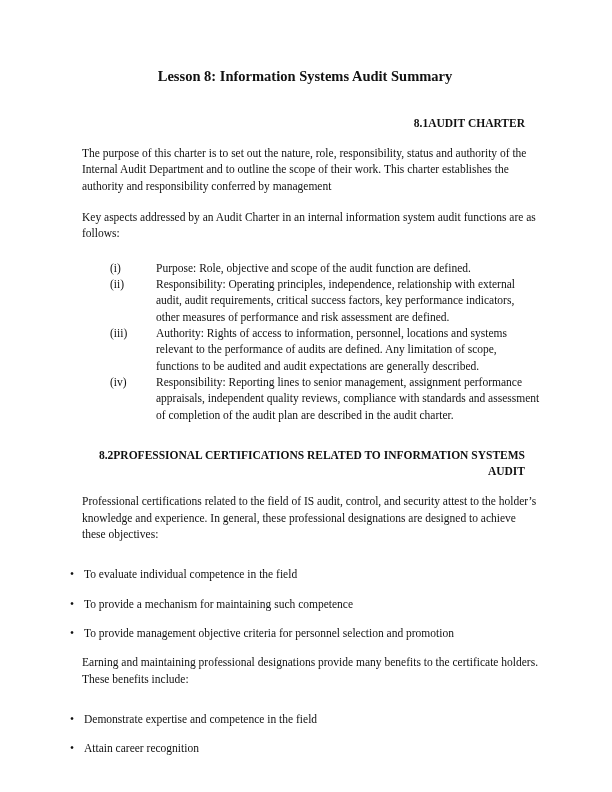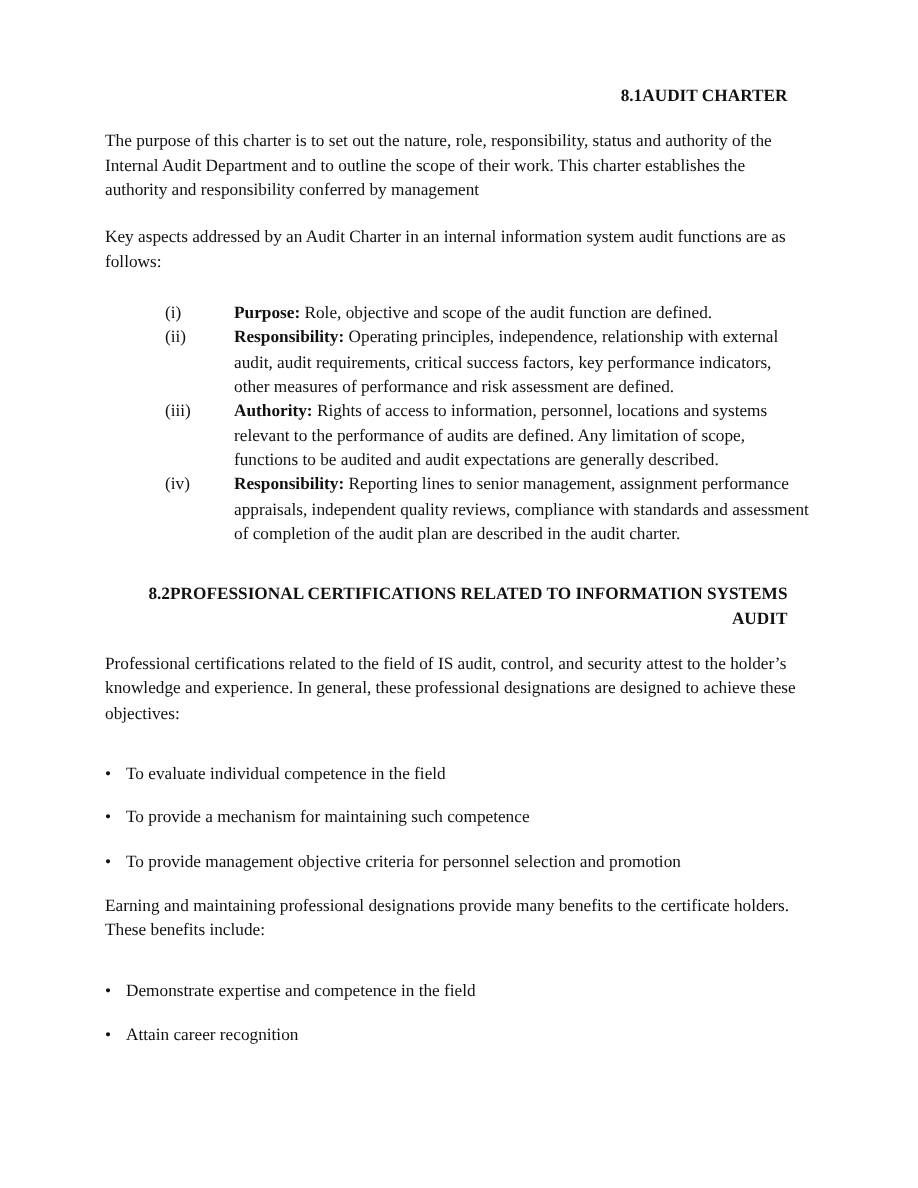--- a/index.html
+++ b/index.html
@@ -35,21 +35,21 @@
     text-align: right;
   }
   .heading .hnum {
     display: inline-block;
     min-width: 40px;
   }
   .heading-2 {
     margin-top: 24px;
   }
   p.para {
-    margin: 0 0 15px 0;
+    margin: 0 0 15px 12px;
   }
   .rlist {
     margin: 18px 0 14px 40px;
   }
   .ritem {
     display: flex;
     margin: 0;
   }
   .rmark {
     flex: 0 0 46px;
@@ -66,27 +66,28 @@
   }
   .bmark {
     flex: 0 0 14px;
   }
   .btext {
     flex: 1;
   }
   .para-gap {
     margin-top: 36px;
   }
-  b { font-weight: bold; }
+  b { font-weight: normal; }
 </style>
 </head>
 <body>
 
 <div class="page">
 
+  <h1 class="title">Lesson 8: Information Systems Audit Summary</h1>
 
   <div class="section">
     <h2 class="heading"><span class="hnum">8.1</span><span>AUDIT CHARTER</span></h2>
 
     <p class="para">The purpose of this charter is to set out the nature, role, responsibility, status and authority of the Internal Audit Department and to outline the scope of their work. This charter establishes the authority and responsibility conferred by management</p>
     <p class="para">Key aspects addressed by an Audit Charter in an internal information system audit functions are as follows:</p>
 
     <div class="rlist">
 
       <div class="ritem">

